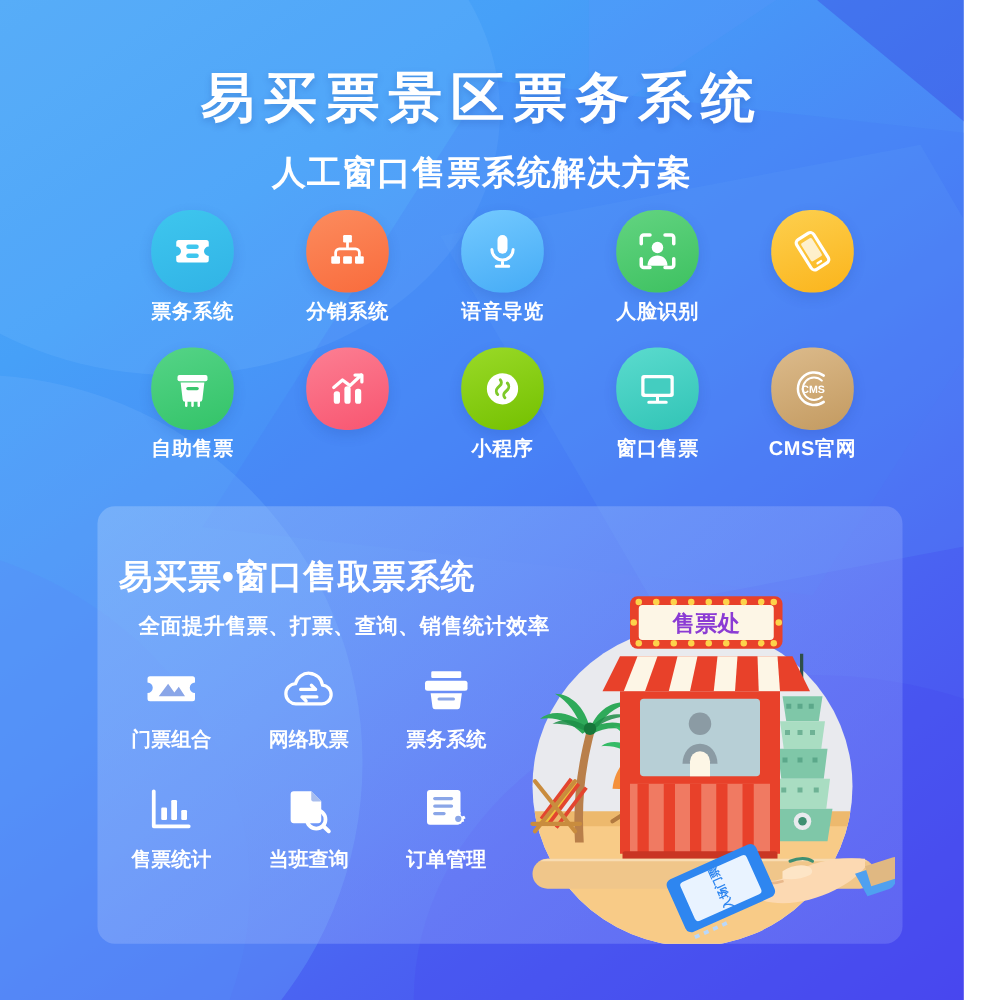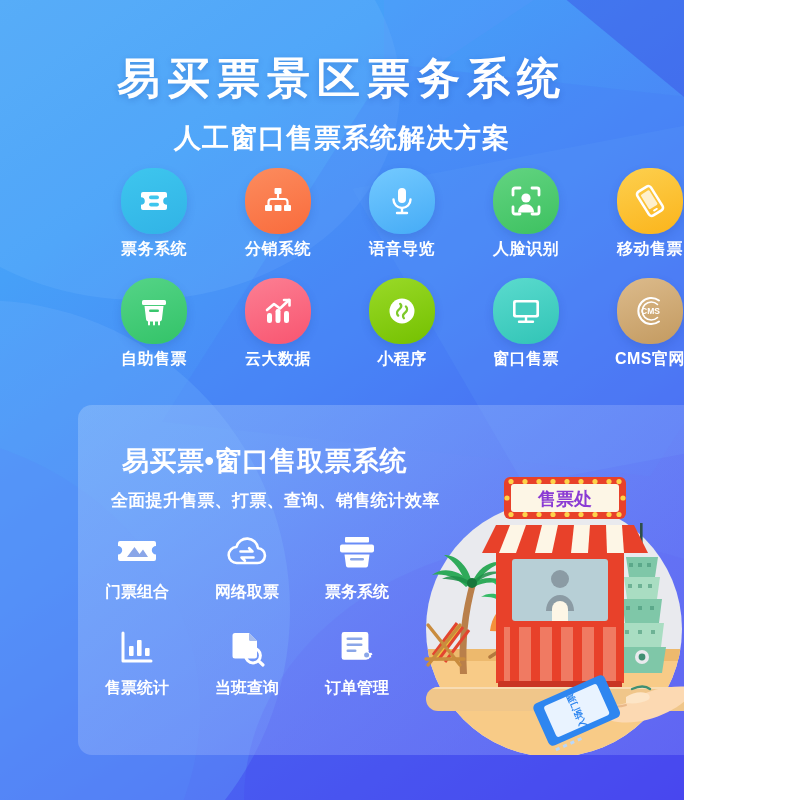--- a/index.html
+++ b/index.html
@@ -4,21 +4,21 @@
 <title>易买票景区票务系统</title>
 <style>
   * { box-sizing: border-box; margin: 0; padding: 0; }
   html, body {
     width: 800px; height: 800px;
     font-family: "Liberation Sans", "DejaVu Sans", sans-serif;
     overflow: hidden;
   }
   #stage {
     position: relative;
-    width: 684px; height: 800px;
+    width: 771px; height: 800px;
     background: linear-gradient(145deg, #4fa9f7 0%, #46a0f8 22%, #4a86f6 48%, #4a63f2 72%, #4a46ef 100%);
     overflow: hidden;
   }
 
   
   .bg-shape { position: absolute; pointer-events: none; }
 
   .bg-tri-tr {
     top: -60px; right: -40px;
     width: 0; height: 0;
@@ -116,21 +116,21 @@
   
   .card {
     position: absolute;
     left: 78px; top: 405px;
     width: 644px; height: 350px;
     border-radius: 14px;
     background: linear-gradient(135deg, rgba(168,206,252,0.40) 0%, rgba(150,175,252,0.38) 55%, rgba(140,150,250,0.34) 100%);
     overflow: hidden;
   }
   .card-heading {
-    position: absolute; left: 44px; top: 38px;
+    position: absolute; left: 17px; top: 38px;
     color: #ffffff; font-size: 27px; font-weight: bold;
     letter-spacing: 0.5px;
   }
   .card-sub {
     position: absolute; left: 33px; top: 84px;
     color: #ffffff; font-size: 17px; font-weight: bold;
     letter-spacing: 0.3px;
   }
 
   .card-grid {
@@ -221,21 +221,20 @@
     <div class="grid-cell">
       <div class="tile" style="background:linear-gradient(160deg,#fdd04f,#fbb41b)">
         <svg width="38" height="38" viewBox="0 0 38 38">
           <g transform="rotate(-32 19 19)">
             <rect x="11" y="5" width="16" height="28" rx="3.2" fill="none" stroke="#fff" stroke-width="2.6"></rect>
             <rect x="14" y="9" width="10" height="17" rx="1.4" fill="#fff" opacity="0.75"></rect>
             <rect x="16.4" y="28.4" width="5.2" height="1.8" rx="0.9" fill="#fff"></rect>
           </g>
         </svg>
       </div>
-      <div class="grid-label">移动售票</div>
     </div>
 
     <div class="grid-cell">
       <div class="tile" style="background:linear-gradient(160deg,#55d487,#33c368)">
         <svg width="36" height="36" viewBox="0 0 36 36">
           <rect x="6" y="7" width="24" height="5" rx="1.6" fill="#fff"></rect>
           <path d="M8.5 13h19l-1.6 13.6a2 2 0 01-2 1.8h-11.8a2 2 0 01-2-1.8z" fill="#fff"></path>
           <rect x="13" y="16.5" width="10" height="2.6" rx="1.3" fill="#39c66d"></rect>
           <path d="M13 28.4v3.2M18 28.4v3.2M23 28.4v3.2" stroke="#fff" stroke-width="2" stroke-linecap="round"></path>
         </svg>
@@ -246,21 +245,20 @@
     <div class="grid-cell">
       <div class="tile" style="background:linear-gradient(160deg,#fc7f93,#f85570)">
         <svg width="36" height="36" viewBox="0 0 36 36">
           <path d="M7 17l7-6 6 4.5L29 7" stroke="#fff" stroke-width="2.6" fill="none" stroke-linecap="round" stroke-linejoin="round"></path>
           <path d="M24 7h5.5v5.5" stroke="#fff" stroke-width="2.6" fill="none" stroke-linecap="round" stroke-linejoin="round"></path>
           <rect x="7" y="20" width="5" height="10" rx="2.3" fill="#fff"></rect>
           <rect x="15.5" y="16" width="5" height="14" rx="2.3" fill="#fff"></rect>
           <rect x="24" y="18" width="5" height="12" rx="2.3" fill="#fff"></rect>
         </svg>
       </div>
-      <div class="grid-label">云大数据</div>
     </div>
 
     <div class="grid-cell">
       <div class="tile" style="background:linear-gradient(160deg,#9ada28,#74c000)">
         <svg width="40" height="40" viewBox="0 0 40 40">
           <circle cx="20" cy="20" r="12.5" fill="#fff"></circle>
           <path d="M16.2 24.6c-1.5-1.5-1.5-3.9 0-5.4l2-2c1.2-1.2 1.2-3.1 0-4.3" stroke="#7ec92a" stroke-width="2.3" fill="none" stroke-linecap="round"></path>
           <path d="M23.9 15.5c1.5 1.5 1.5 3.9 0 5.4l-2 2c-1.2 1.2-1.2 3.1 0 4.3" stroke="#7ec92a" stroke-width="2.3" fill="none" stroke-linecap="round"></path>
         </svg>
       </div>

